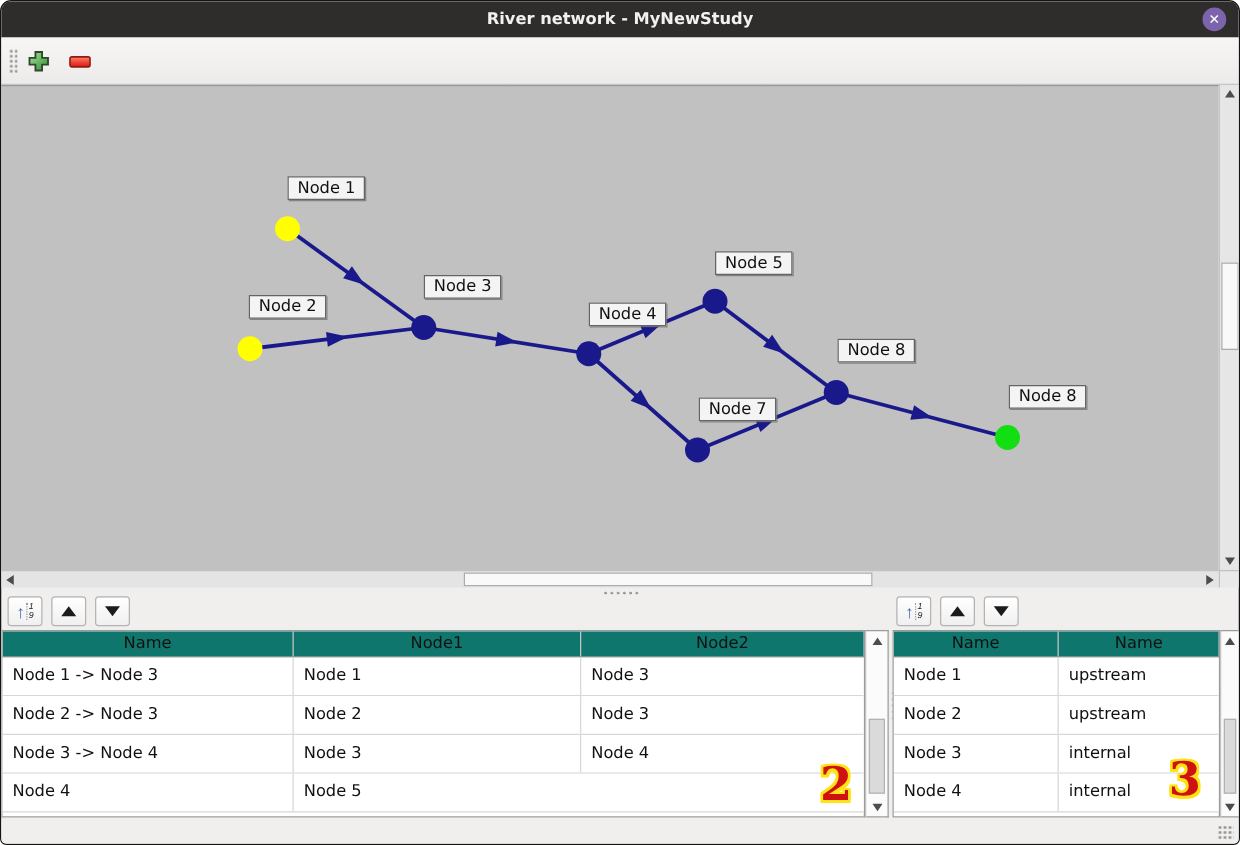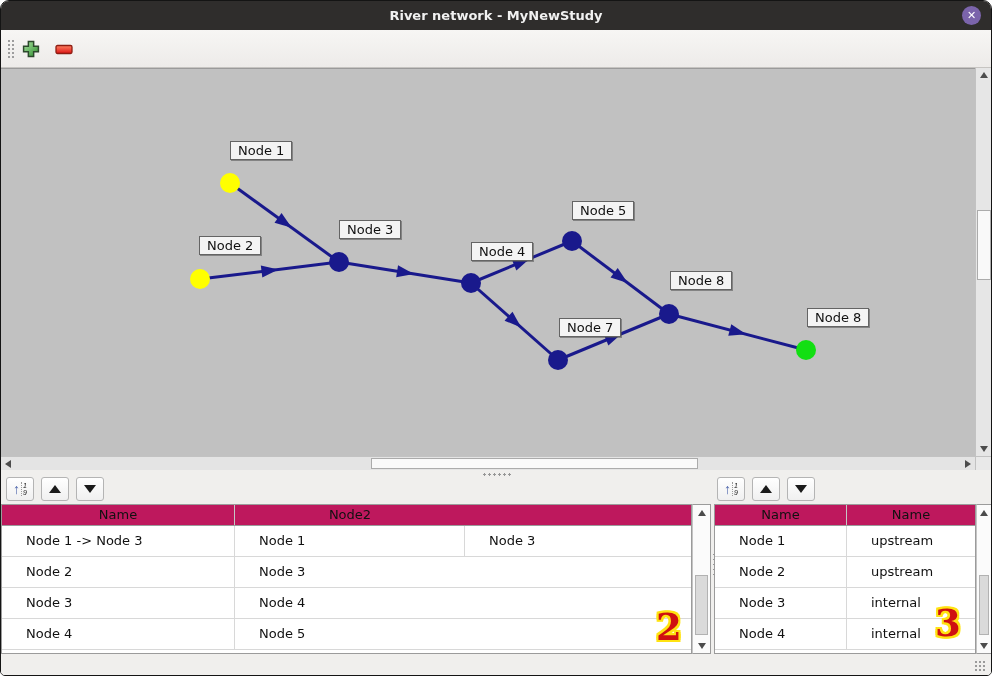--- a/index.html
+++ b/index.html
@@ -81,26 +81,26 @@
   .sort-glyph{display:flex;align-items:center;line-height:1;}
   .sort-glyph .arrow{color:#4a62aa;font-weight:bold;font-size:14px;}
   .sort-glyph .nums{display:flex;flex-direction:column;font-size:7px;color:#222;margin-left:1px;
     border-left:1px dotted #9a9a9a;padding-left:1px;}
 
   
   .tbl{position:absolute;top:503px;height:150px;background:#ffffff;border:1px solid #9b9b9b;
     box-sizing:border-box;overflow:hidden;}
   #table-left{left:0;width:691px;}
   #table-right{left:713px;width:262px;}
-  .t-head{display:flex;height:20px;background:#be185d;border-bottom:1px solid #9b9b9b;}
+  .t-head{display:flex;height:20px;background:#0f766e;border-bottom:1px solid #9b9b9b;}
   .t-hcell{font-size:13px;text-align:center;line-height:20px;border-right:1px solid #c6c6c6;
     box-sizing:border-box;color:#111;}
   .t-hcell:last-child{border-right:none;}
   .t-row{display:flex;height:30px;border-bottom:1px solid #d8d8d8;background:#fff;}
-  .t-cell{font-size:13px;line-height:29px;padding-left:24px;border-right:1px solid #d8d8d8;
+  .t-cell{font-size:13px;line-height:29px;padding-left:8px;border-right:1px solid #d8d8d8;
     box-sizing:border-box;white-space:nowrap;overflow:hidden;color:#111;}
   .t-cell:last-child{border-right:none;}
   #table-left .t-hcell:nth-child(1),#table-left .t-cell:nth-child(1){width:233px;}
   #table-left .t-hcell:nth-child(2),#table-left .t-cell:nth-child(2){width:230px;}
   #table-left .t-hcell:nth-child(3),#table-left .t-cell:nth-child(3){width:226px;}
   #table-right .t-hcell:nth-child(1),#table-right .t-cell:nth-child(1){width:132px;}
   #table-right .t-hcell:nth-child(2),#table-right .t-cell:nth-child(2){width:128px;}
 
   .tbl-sb{position:absolute;top:503px;height:150px;background:#fbfbfb;border:1px solid #9b9b9b;
     border-left:1px solid #c4c4c4;box-sizing:border-box;}
@@ -245,32 +245,35 @@
   <button class="pbtn" id="upR">
       <div class="tri tri-up"></div>
     </button>
   <button class="pbtn" id="downR">
       <div class="tri tri-down"></div>
     </button>
 
   <div class="tbl" id="table-left">
       <div class="t-head">
         <div class="t-hcell">Name</div>
+        <div class="t-hcell">Node1</div>
         <div class="t-hcell">Node2</div>
       </div>
       <div class="t-row">
         <div class="t-cell">Node 1 -&gt; Node 3</div>
         <div class="t-cell">Node 1</div>
         <div class="t-cell">Node 3</div>
       </div>
       <div class="t-row">
+        <div class="t-cell">Node 2 -&gt; Node 3</div>
         <div class="t-cell">Node 2</div>
         <div class="t-cell">Node 3</div>
       </div>
       <div class="t-row">
+        <div class="t-cell">Node 3 -&gt; Node 4</div>
         <div class="t-cell">Node 3</div>
         <div class="t-cell">Node 4</div>
       </div>
       <div class="t-row">
         <div class="t-cell">Node 4</div>
         <div class="t-cell">Node 5</div>
       </div>
     </div>
   <div class="tbl-sb" id="sbL">
     <div class="sb-btn" style="top:1px">

